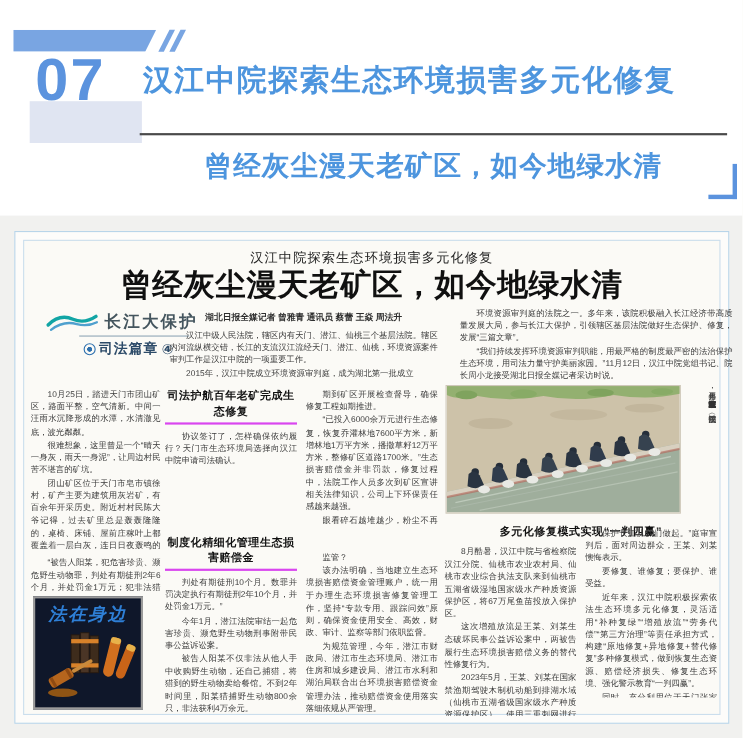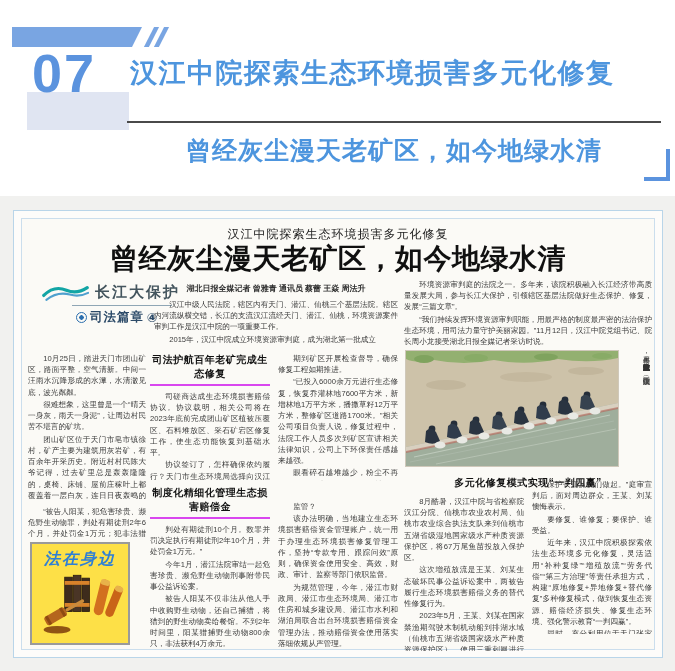--- a/index.html
+++ b/index.html
@@ -33,21 +33,21 @@
   .h3wide{position:absolute;left:382px;top:257px;width:248px;text-align:center;font-size:10px;font-weight:800;color:#111;letter-spacing:0.5px;}
   
   .logo{position:absolute;left:20px;top:62px;width:138px;}
   .logo-l1{display:flex;align-items:center;gap:6px;}
   .logo-name{font-family:"Liberation Serif","DejaVu Serif",serif;font-size:15px;font-weight:700;color:#44555E;letter-spacing:2px;white-space:nowrap;}
   .logo-l2{display:flex;align-items:center;gap:3px;margin-top:3px;padding-left:34px;}
   .seal{width:11px;height:11px;border-radius:50%;border:1.5px solid #2C6FAE;box-sizing:border-box;background:radial-gradient(circle at 50% 50%, #2C6FAE 0 2px, transparent 2.5px);}
   .logo-sub{font-size:12.5px;font-weight:800;color:#2C4A68;letter-spacing:1px;white-space:nowrap;}
   .logo-rule{margin-top:2px;margin-left:30px;width:100px;height:1px;background:#8FA6B5;}
   
-  .lawbox{position:absolute;left:8px;top:323px;width:100px;height:103px;border:2px solid #9A9A9A;background:#fde047;text-align:center;box-sizing:border-box;}
+  .lawbox{position:absolute;left:8px;top:323px;width:100px;height:103px;border:2px solid #9A9A9A;background:#0f172a;text-align:center;box-sizing:border-box;}
   .law-title{font-size:16px;font-weight:800;font-style:italic;color:#2E7FD6;letter-spacing:2px;margin-top:5px;}
   
   .photo{position:absolute;left:384px;top:132px;width:212px;height:115px;outline:1px solid #cfc8ba;}
   .photocap{position:absolute;left:600px;top:132px;width:30px;height:115px;writing-mode:vertical-rl;text-orientation:upright;font-size:7px;line-height:1.7;color:#333;}
   .photocap .credit{letter-spacing:0;color:#444;}
 </style>
 </head>
 <body>
 
 <div>
@@ -85,21 +85,21 @@
             <span class="logo-sub">④</span>
           </div>
         </div>
 
         <div class="byline">湖北日报全媒记者 曾雅青 通讯员 蔡蕾 王焱 周法升</div>
         <div class="blk" style="left:132px;top:80px;width:244px;height:52px;">
             <p>汉江中级人民法院，辖区内有天门、潜江、仙桃三个基层法院。辖区内河流纵横交错，长江的支流汉江流经天门、潜江、仙桃，环境资源案件审判工作是汉江中院的一项重要工作。</p>
             <p>2015年，汉江中院成立环境资源审判庭，成为湖北第一批成立</p>
           </div>
 
-        <div class="blk" style="left:382px;top:60px;width:248px;height:72px;">
+        <div class="blk" style="left:396px;top:60px;width:248px;height:72px;">
             <p>环境资源审判庭的法院之一。多年来，该院积极融入长江经济带高质量发展大局，参与长江大保护，引领辖区基层法院做好生态保护、修复，发展“三篇文章”。</p>
             <p>“我们持续发挥环境资源审判职能，用最严格的制度最严密的法治保护生态环境，用司法力量守护美丽家园。”11月12日，汉江中院党组书记、院长周小龙接受湖北日报全媒记者采访时说。</p>
           </div>
 
         <div class="blk" style="left:6px;top:134px;width:118px;height:148px;">
             <p>10月25日，踏进天门市团山矿区，路面平整，空气清新。中间一汪雨水沉降形成的水潭，水清澈见底，波光粼粼。</p>
             <p>很难想象，这里曾是一个“晴天一身灰，雨天一身泥”，让周边村民苦不堪言的矿坑。</p>
             <p>团山矿区位于天门市皂市镇徐村，矿产主要为建筑用灰岩矿，有百余年开采历史。附近村村民陈大爷记得，过去矿里总是轰轰隆隆的，桌椅、床铺、屋前庄稼叶上都覆盖着一层白灰，连日日夜轰鸣的机器轰鸣声、工具敲打声，让乡亲们饱受噪声之苦。</p>
           </div>
 
@@ -131,38 +131,37 @@
                 <rect x="32" y="45.5" width="22" height="3.5" rx="1.7" fill="#C98A3C"></rect>
               </g>
               <ellipse cx="22" cy="61" rx="14" ry="4" fill="#8F5414"></ellipse>
             </g>
           </svg>
         </div>
 
         <div class="blk" style="left:128px;top:134px;width:120px;height:128px;">
           <h3 class="col-h">司法护航百年老矿完成生态修复</h3>
           <div>
-              <p>司磋商达成生态环境损害赔偿协议。协议载明，相关公司将在2023年底前完成团山矿区植被压覆区、石料堆放区、采石矿宕区修复工作，使生态功能恢复到基础水平。</p>
               <p>协议签订了，怎样确保依约履行？天门市生态环境局选择向汉江中院申请司法确认。</p>
             </div>
         </div>
 
         <div class="blk" style="left:128px;top:267px;width:120px;height:165px;">
           <h3 class="col-h">制度化精细化管理生态损害赔偿金</h3>
           <div>
               <p>判处有期徒刑10个月。数罪并罚决定执行有期徒刑2年10个月，并处罚金1万元。”</p>
               <p>今年1月，潜江法院审结一起危害珍贵、濒危野生动物刑事附带民事公益诉讼案。</p>
               <p>被告人阳某不仅非法从他人手中收购野生动物，还自己捕猎，将猎到的野生动物卖给餐馆。不到2年时间里，阳某猎捕野生动物800余只，非法获利4万余元。</p>
               <p>“保护野生动物是每个公民的义务，我们希望通过典型案件审理，帮助大家树立生态底线意识和法律红线意识。”潜江法院有关负责人说。</p>
             </div>
         </div>
 
         <div class="blk" style="left:256px;top:134px;width:120px;height:128px;">
             <p>期到矿区开展检查督导，确保修复工程如期推进。</p>
-            <p>“已投入6000余万元进行生态修复，恢复乔灌林地7600平方米，新增林地1万平方米，播撒草籽12万平方米，整修矿区道路1700米。”相关公司项目负责人说，修复过程中，法院工作人员多次到矿区宣讲相关法律知识，公司上下环保责任感越来越强。</p>
+            <p>“已投入6000余万元进行生态修复，恢复乔灌林地7600平方米，新增林地1万平方米，播撒草籽12万平方米，整修矿区道路1700米。”生态损害赔偿金并非罚款，修复过程中，法院工作人员多次到矿区宣讲相关法律知识，公司上下环保责任感越来越强。</p>
             <p>眼看碎石越堆越少，粉尘不再漫天飞，噪声不再整日响，村民们也悄悄加入生态修复的行列。每当工程队缺人手时，大家都主动来帮忙。</p>
           </div>
 
         <div class="blk" style="left:256px;top:282px;width:120px;height:150px;">
             <p>监管？</p>
             <p>该办法明确，当地建立生态环境损害赔偿资金管理账户，统一用于办理生态环境损害修复管理工作，坚持“专款专用、跟踪问效”原则，确保资金使用安全、高效，财政、审计、监察等部门依职监督。</p>
             <p>为规范管理，今年，潜江市财政局、潜江市生态环境局、潜江市住房和城乡建设局、潜江市水利和湖泊局联合出台环境损害赔偿资金管理办法，推动赔偿资金使用落实落细依规从严管理。</p>
             <p>“生态损害赔偿金并非罚款，取之于生态，最终是修复生态，还原于民。”周小龙说，相关部门还将进一步完善生态环境损害赔偿金使用运行管理机制，持续推进赔偿资金制度化、精细化管理，压实赔偿责任，规范资金管理，保障公众权益。</p>
           </div>
 

